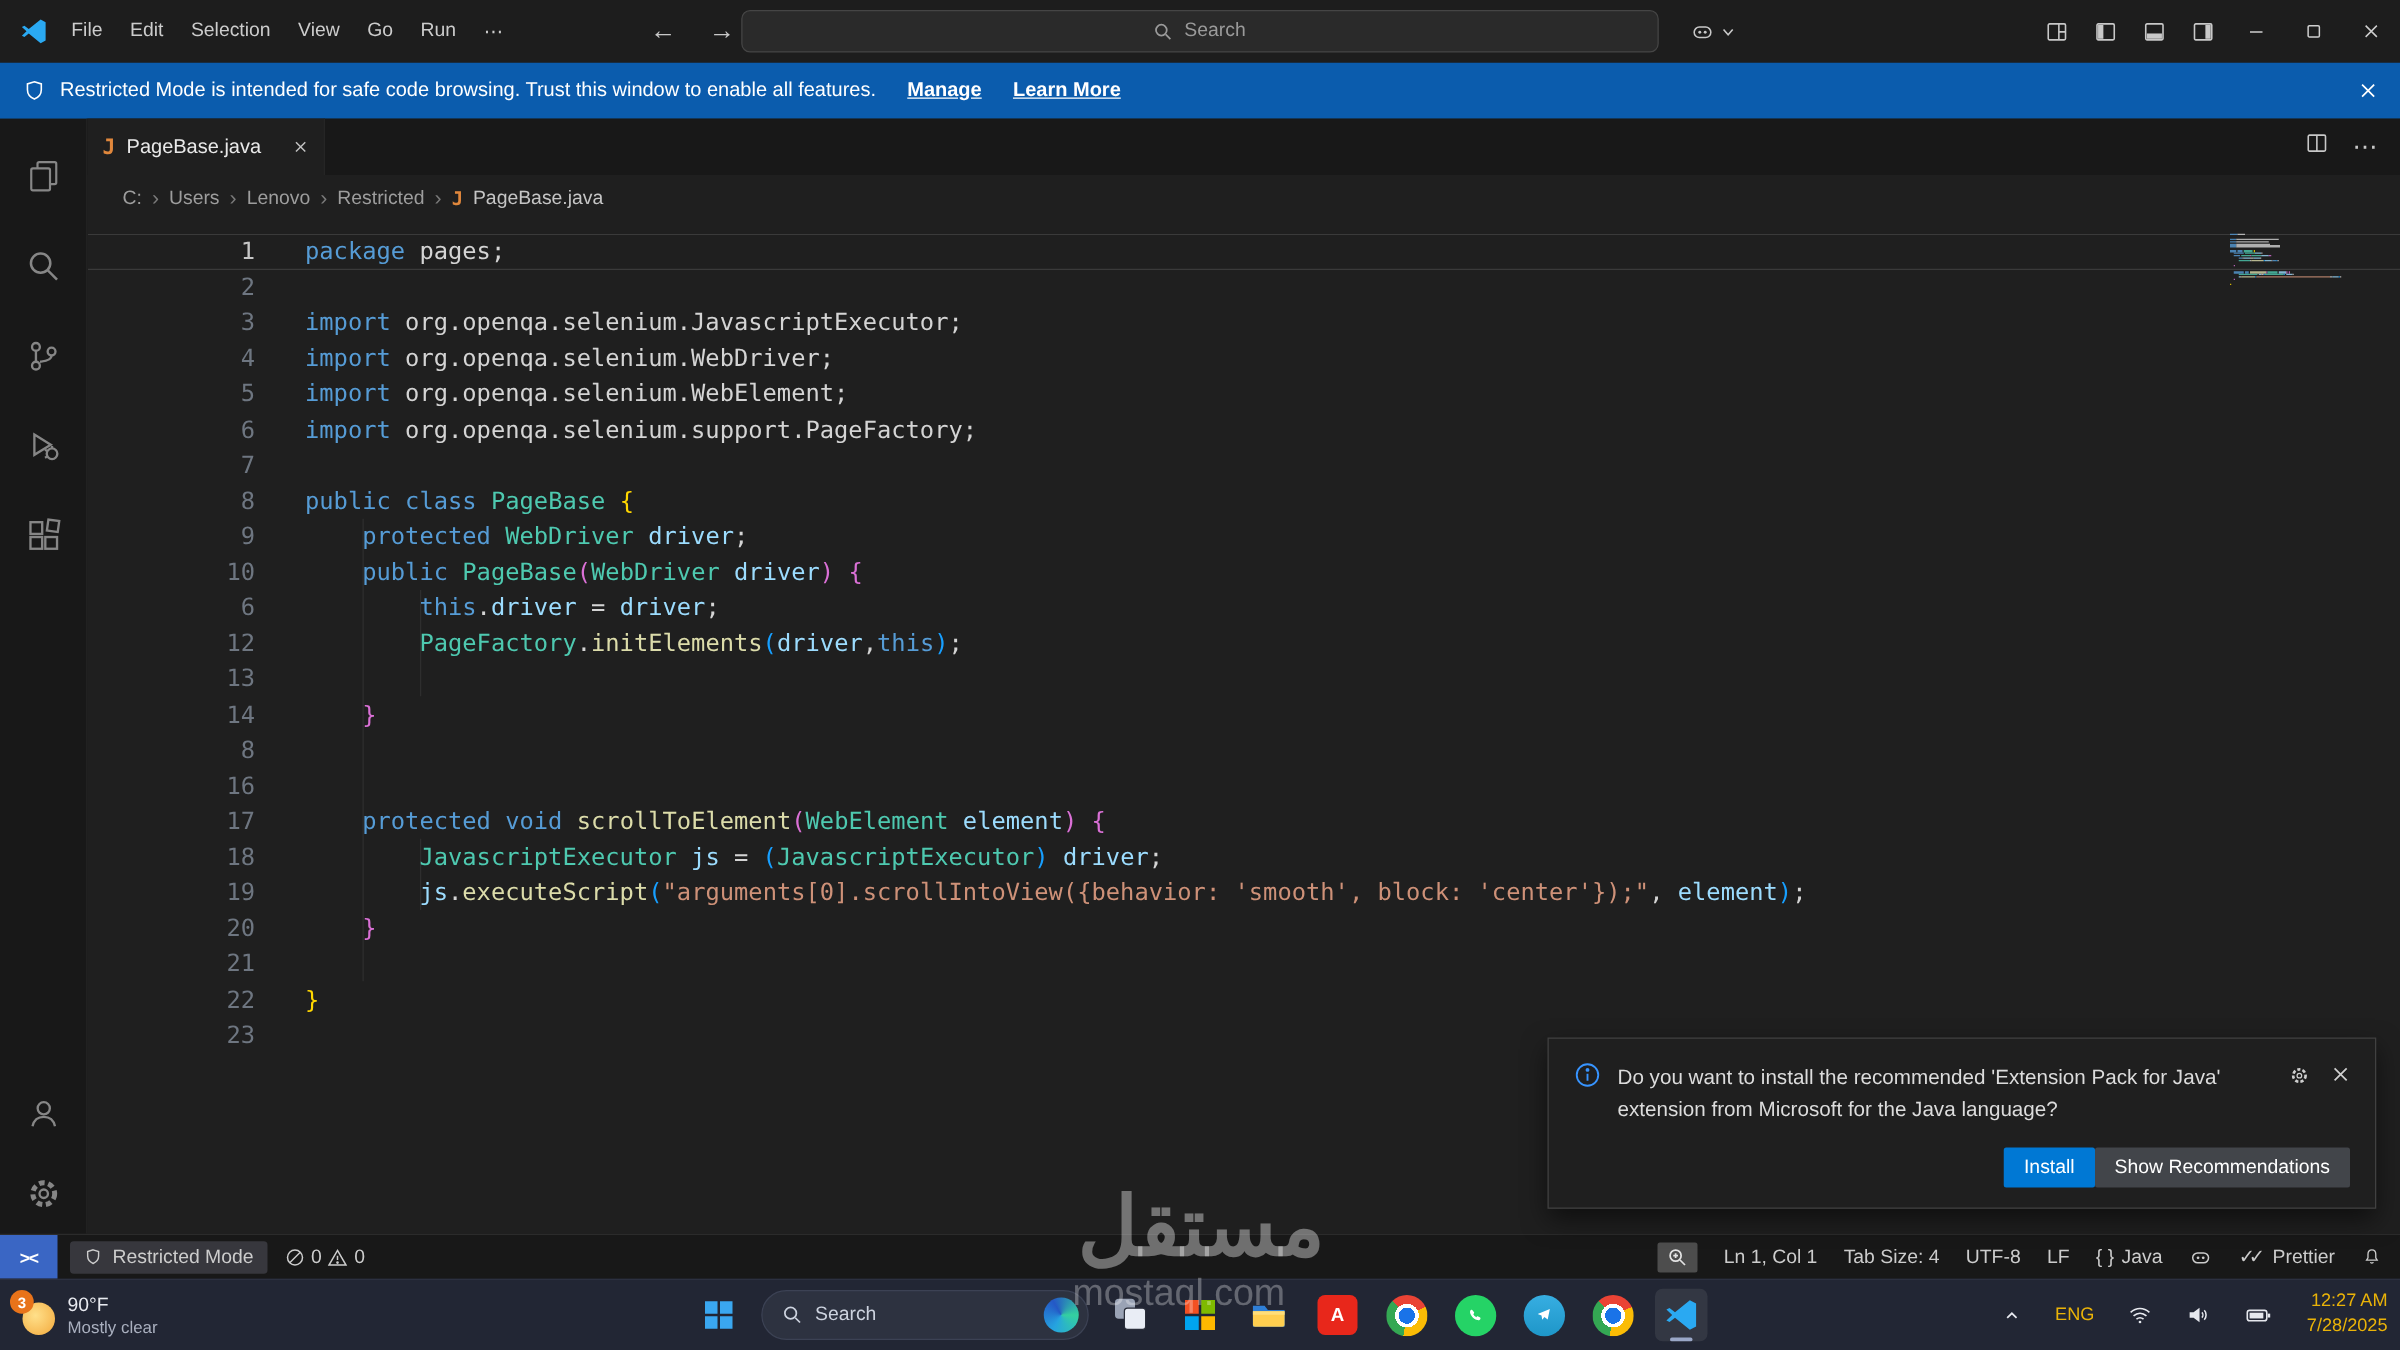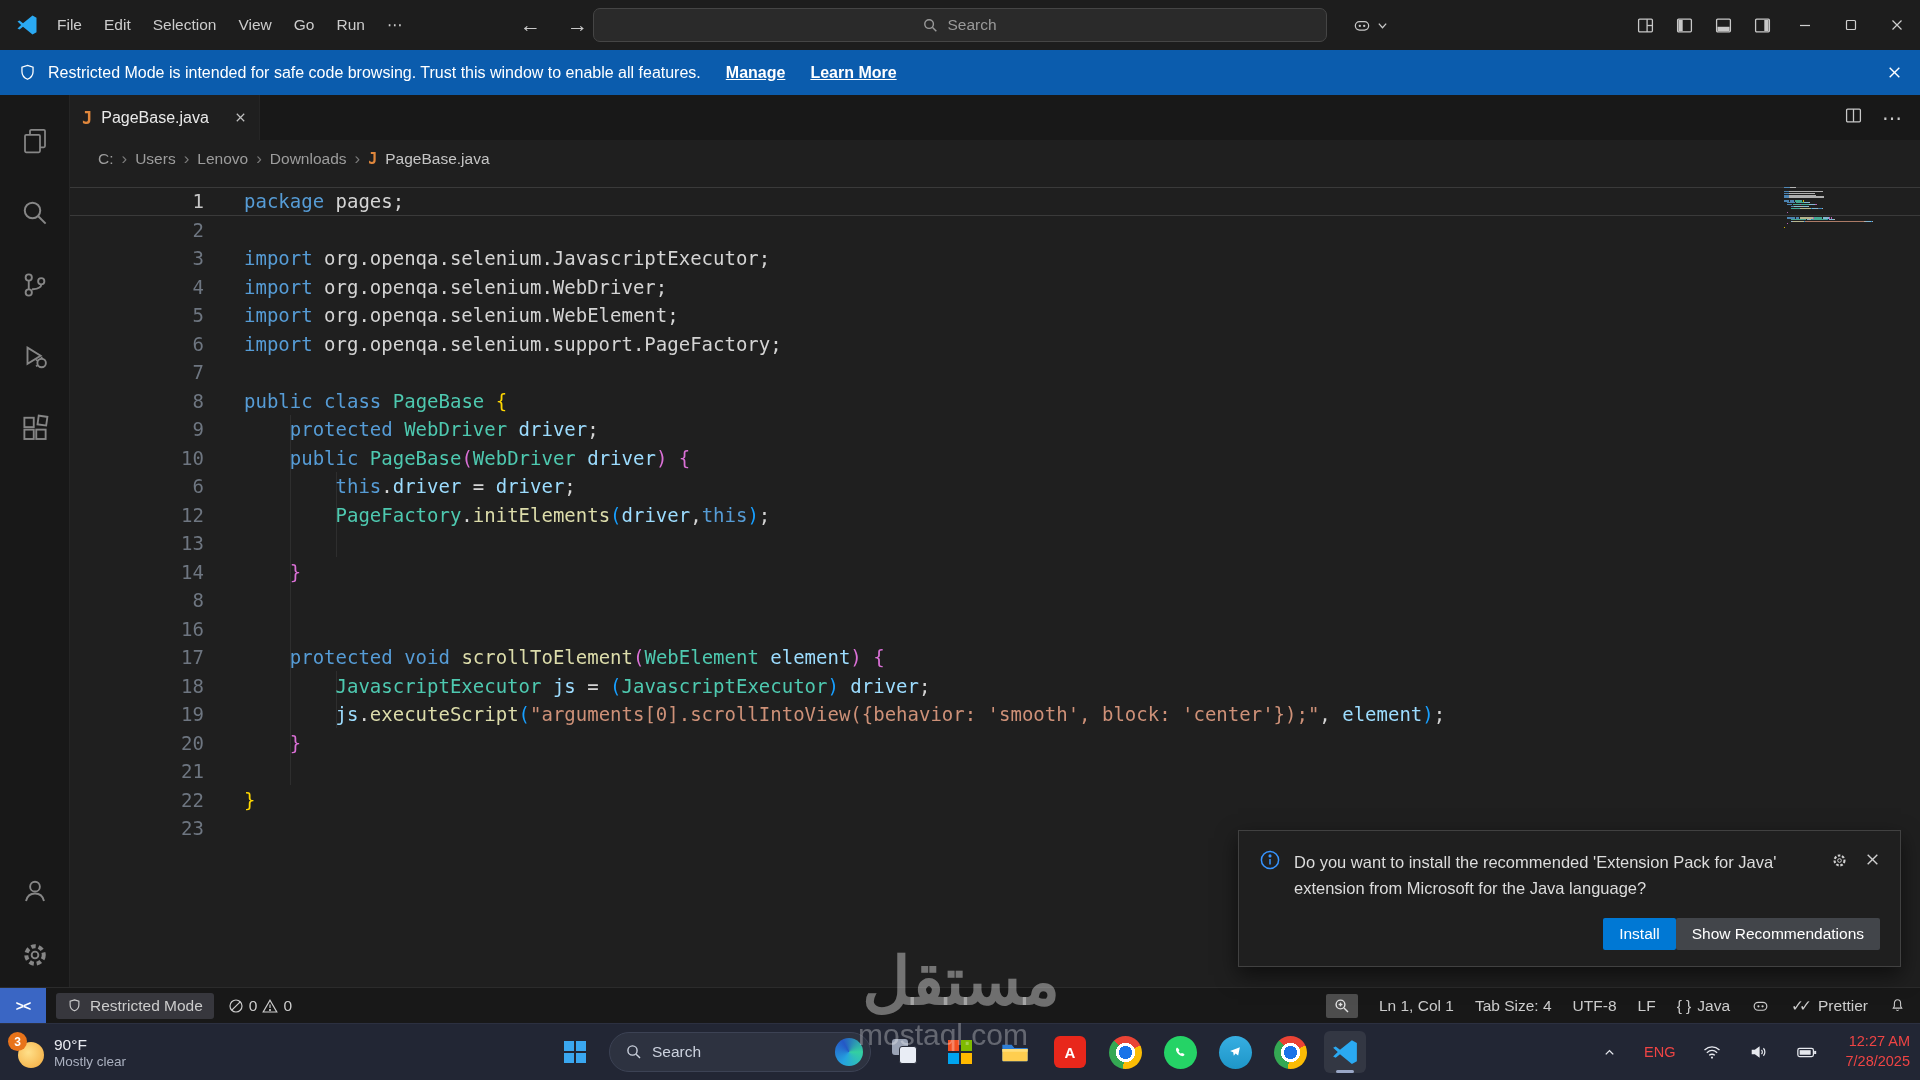--- a/index.html
+++ b/index.html
@@ -119,21 +119,21 @@
               background:#e9edf5; border:1px solid #2a2e3a; }
   .chrome { width:33px; height:33px; border-radius:50%;
             background:
               radial-gradient(circle at 50% 50%, #1a73e8 0 6.5px, #ffffff 6.5px 9.5px, rgba(0,0,0,0) 9.5px),
               conic-gradient(from -45deg, #ea4335 0 110deg, #fbbc05 110deg 235deg, #34a853 235deg 360deg); }
   .circle-app { width:33px; height:33px; border-radius:50%; display:flex; align-items:center; justify-content:center; }
   .wa { background:#25d366; }
   .tg { background:linear-gradient(#37aee2,#1e96c8); }
   .pdf { width:32px; height:32px; border-radius:6px; background:#e8271b; color:#fff; font-weight:700;
          font-size:15px; display:flex; align-items:center; justify-content:center; }
-  .tray { position:absolute; right:10px; display:flex; align-items:center; gap:27px; color:#ef4444; font-size:14.5px; }
+  .tray { position:absolute; right:10px; display:flex; align-items:center; gap:27px; color:#eab308; font-size:14.5px; }
   .clock { text-align:right; line-height:1.35; font-size:14.5px; }
 
   
   .watermark { position:absolute; left:943px; top:948px; transform:translateX(-50%); text-align:center;
                z-index:99; pointer-events:none; }
   .wm-title { font-size:66px; font-weight:700; color:rgba(255,255,255,.38); line-height:1;margin-left:36px; }
   .wm-domain { font-size:30px; color:rgba(255,255,255,.30); margin-top:4px; }
   svg { flex:none; }
 </style>
 </head>
@@ -309,21 +309,21 @@
         </div>
       </div>
 
       <div class="breadcrumb">
         <span>C:</span>
         <span class="bc-sep">›</span>
         <span>Users</span>
         <span class="bc-sep">›</span>
         <span>Lenovo</span>
         <span class="bc-sep">›</span>
-        <span>Downloads</span>
+        <span>Restricted</span>
         <span class="bc-sep">›</span>
         <span class="java-icon" style="font-size:15px">J</span>
         <span style="color:#c5c5c5">PageBase.java</span>
       </div>
 
       <div class="editor">
         <div class="code" id="code">
             <div class="code-line active">
               <span class="ln">1</span>
               <span class="ct"><span style="color: rgb(86, 156, 214);">package</span><span style="color: rgb(212, 212, 212);"> pages;</span></span>

